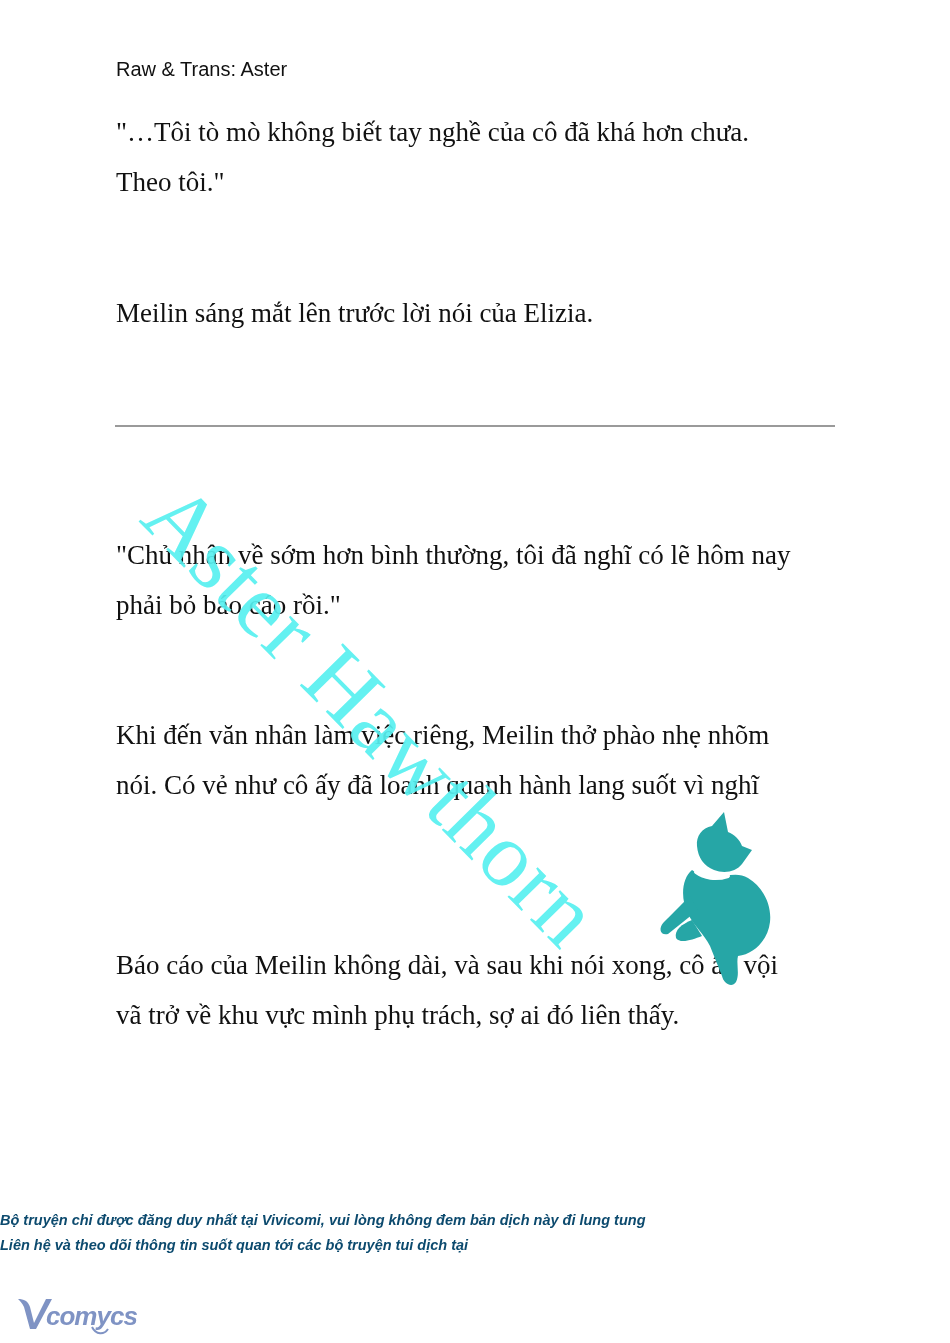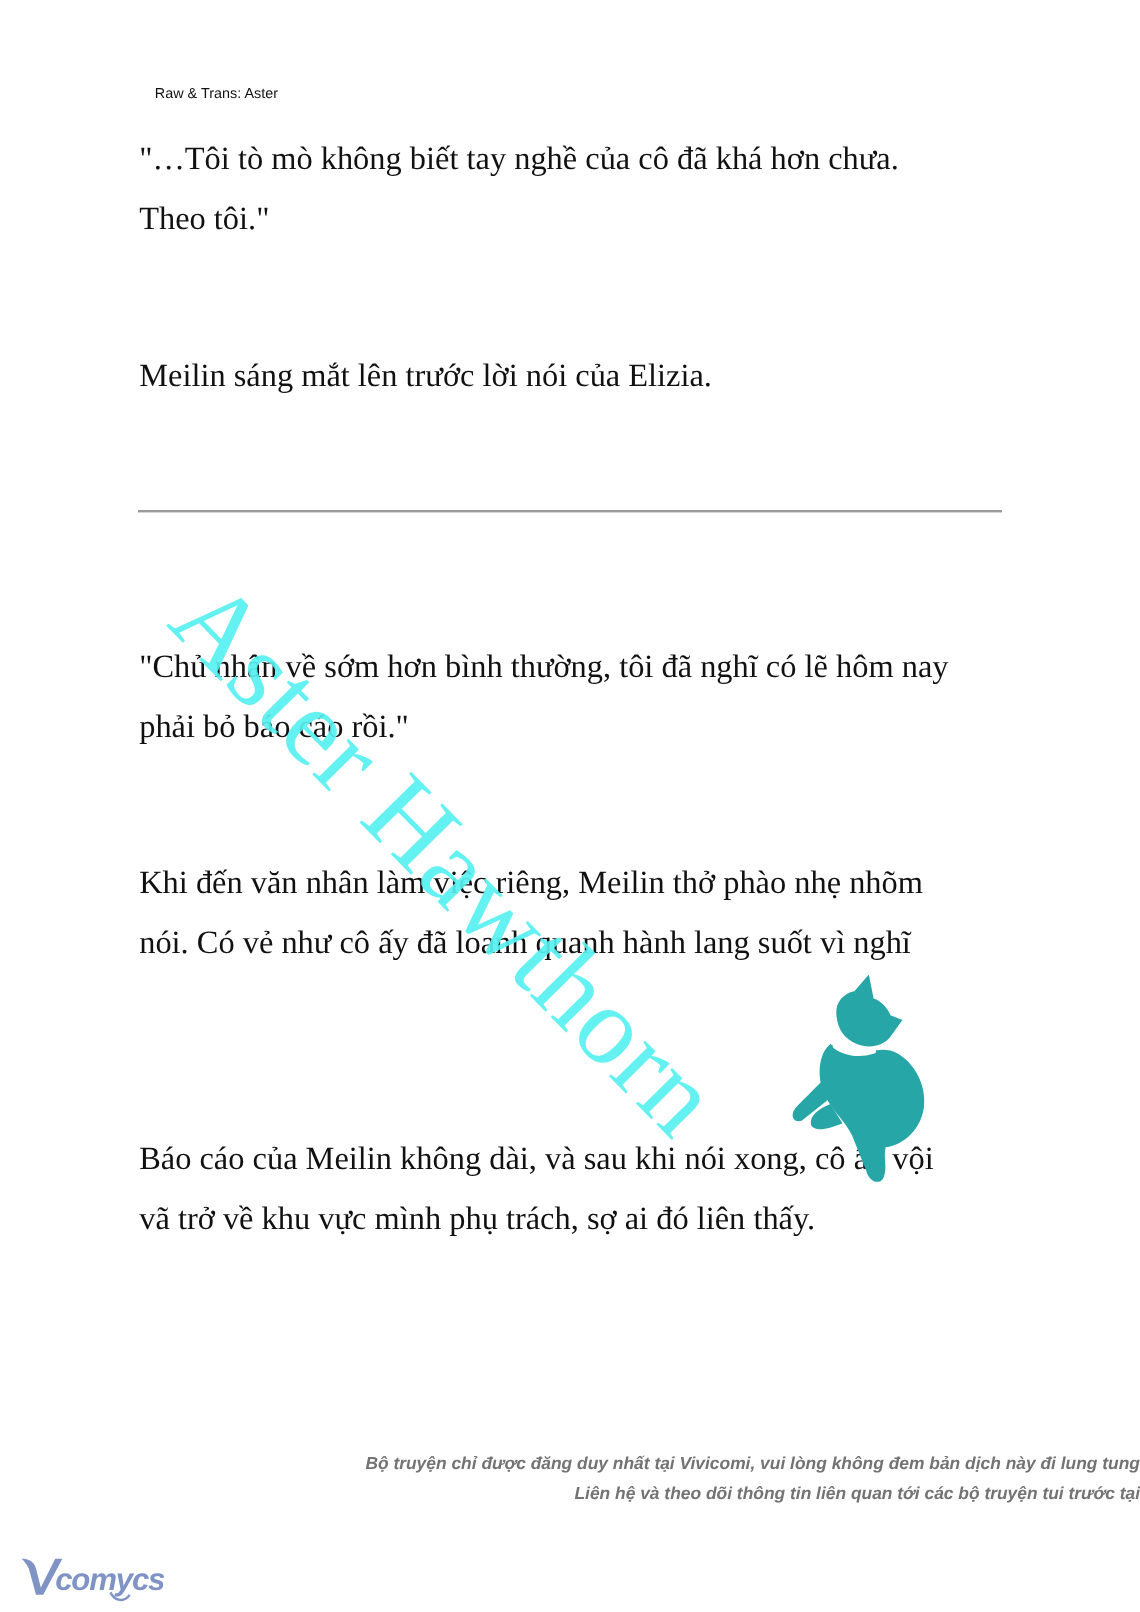--- a/index.html
+++ b/index.html
@@ -11,23 +11,23 @@
       width: 950px;
       height: 1343px;
       position: relative;
       overflow: hidden;
     }
     .header-label {
       position: absolute;
       left: 116px;
       top: 58px;
       font-family: "Liberation Sans", sans-serif;
-      font-size: 12px;
+      font-size: 20px;
       color: #111111;
-      margin: 13px;
+      margin: 0;
     }
     .para {
       position: absolute;
       left: 116px;
       width: 730px;
       margin: 0;
       font-family: "Liberation Serif", serif;
       font-size: 27px;
       line-height: 49.5px;
       color: #111111;
@@ -68,22 +68,22 @@
     .footer {
       position: absolute;
       left: 0;
       top: 1208px;
       width: 950px;
       font-family: "Liberation Sans", sans-serif;
       font-style: italic;
       font-weight: bold;
       font-size: 14.5px;
       line-height: 25px;
-      color: #737373;
-      text-align: right;
+      color: #0c4a6e;
+      text-align: left;
     }
     .footer .fline { display: block; }
     .logo {
       position: absolute;
       left: 16px;
       top: 1293px;
       width: 130px;
       height: 44px;
     }
     .para, .header-label, .footer { z-index: 1; }
@@ -131,20 +131,20 @@
     <path d="M38 88 C30 96 20 106 12 114 C6 120 8 128 16 126 C26 118 36 110 46 102 Z"></path>
 
     <path d="M40 112 C30 116 22 122 24 130 C28 136 40 132 50 128 Z"></path>
   </g>
 
   <path d="M44 64 C52 70 64 72 76 68" stroke="#ffffff" stroke-width="4" fill="none" stroke-linecap="round"></path>
 </svg>
 
 <div class="footer">
   <span class="fline">Bộ truyện chỉ được đăng duy nhất tại Vivicomi, vui lòng không đem bản dịch này đi lung tung</span>
-  <span class="fline">Liên hệ và theo dõi thông tin liên quan tới các bộ truyện tui trước tại</span>
+  <span class="fline">Liên hệ và theo dõi thông tin suốt quan tới các bộ truyện tui dịch tại</span>
 </div>
 
 <svg class="logo" viewBox="0 0 130 44" xmlns="http://www.w3.org/2000/svg">
   <path d="M2 6 C8 6 12 8 14 14 L18 30 L30 6 L36 6 L20 36 L14 36 L8 14 C6 10 4 8 2 6 Z" fill="#7f93c4"></path>
   <text x="30" y="32" font-family="Liberation Sans, sans-serif" font-style="italic" font-weight="bold" font-size="26" fill="#7f93c4" letter-spacing="-1">comycs</text>
   <path d="M76 34 C80 42 88 42 92 36" stroke="#7f93c4" stroke-width="2" fill="none"></path>
 </svg>
 
 </body></html>

